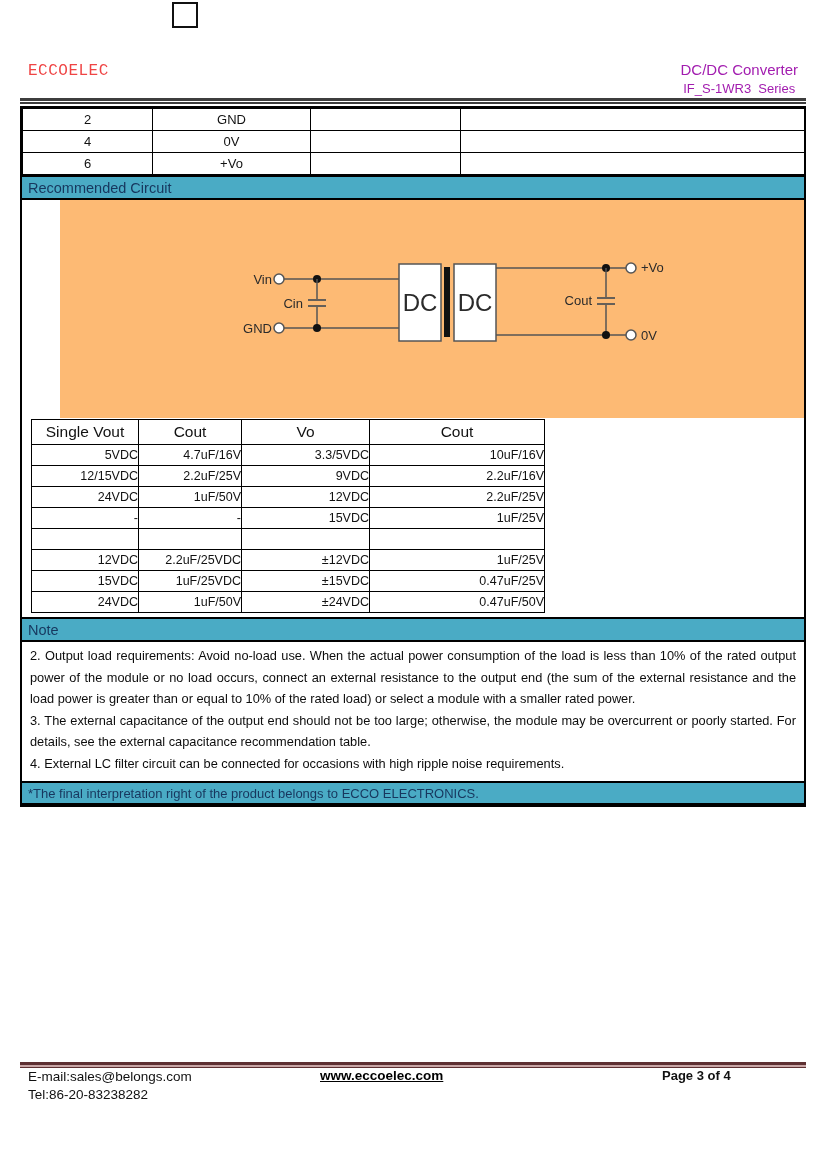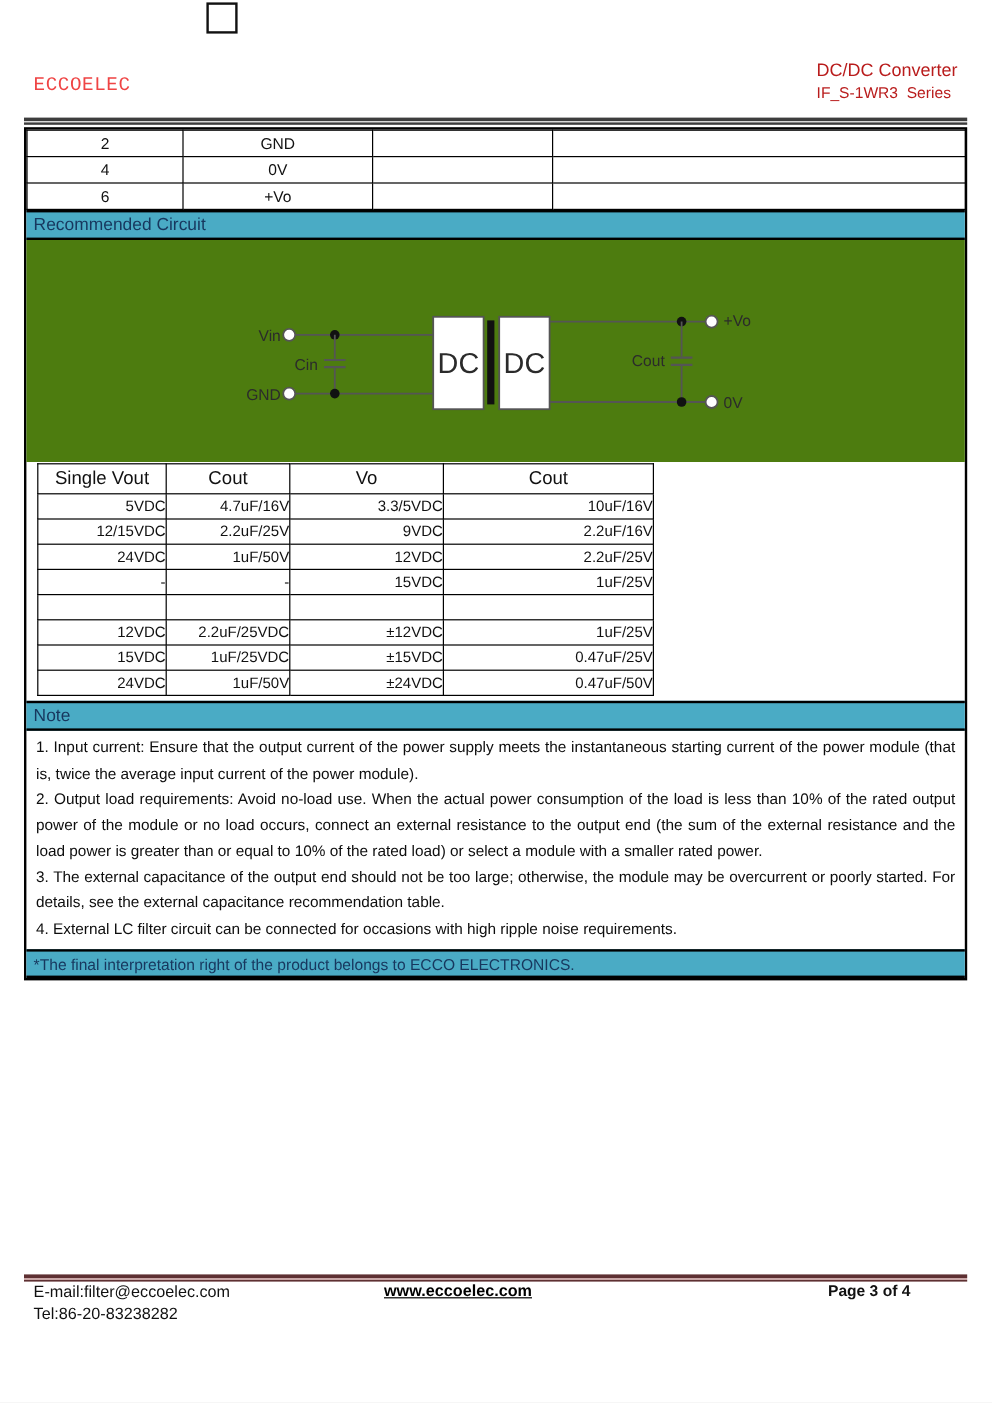--- a/index.html
+++ b/index.html
@@ -15,21 +15,21 @@
     margin:0 auto;overflow:hidden;
   }
   .checkbox-rect{
     position:absolute;left:172px;top:2px;width:22px;height:22px;
     border:2px solid #111;background:#fff;
   }
   .brand{
     position:absolute;left:28px;top:62px;font-size:16px;letter-spacing:0.5px;color:#ef4444;font-family:Liberation Mono, monospace;
   }
   .header-right{
-    position:absolute;right:29px;top:50px;text-align:left;color:#b91c1c;
+    position:absolute;right:29px;top:61px;text-align:center;color:#a21caf;
   }
   .product-title{font-size:15px;}
   .series{font-size:13px;margin-top:3px;white-space:pre;}
   .header-rule{
     position:absolute;left:20px;top:98px;width:786px;height:1px;
     border-top:3px solid #3d3d3d;border-bottom:2px solid #3d3d3d;background:#fff;
   }
   .content-box{
     position:absolute;left:20px;top:106px;width:786px;
     border:2px solid #000;box-sizing:border-box;background:#fff;
@@ -39,21 +39,21 @@
   .pin-table td{
     border:1.5px solid #000;height:21px;text-align:center;
     font-size:13px;padding:0;overflow:hidden;
   }
   .banner{
     background:var(--banner-bg);color:var(--banner-text);
     border-top:2px solid #000;border-bottom:2px solid #000;
     font-size:14.5px;padding:3px 6px 2px 6px;
   }
   .final-banner{font-size:13px;}
-  .circuit-area{position:relative;height:185px;background:#4d7c0f;}
+  .circuit-area{position:relative;height:218px;background:#fdba74;margin-left:38px;}
   .circuit-svg{position:absolute;left:0;top:0;}
   .cap-table{width:513px;margin:1px 0 4px 9px;table-layout:fixed;padding-left:44px;}
   .cap-table th{
     border:1.5px solid #000;height:24px;font-weight:normal;
     font-size:15.5px;text-align:center;padding:0;
   }
   .cap-table td{
     border:1.5px solid #000;height:20px;text-align:right;
     font-size:12.5px;padding:0;overflow:hidden;
   }
@@ -63,21 +63,21 @@
   }
   .footer-rule{
     position:absolute;left:20px;top:1062px;width:786px;height:6px;
     background:linear-gradient(to bottom,var(--rule-dark) 0 3px,var(--rule-light) 3px 5px,var(--rule-dark) 5px 6px);
   }
   .footer-left{position:absolute;left:28px;top:1068px;font-size:13.5px;line-height:18px;}
   .footer-site{
     position:absolute;left:320px;top:1068px;font-size:13.5px;font-weight:bold;
     text-decoration:underline;color:#000;cursor:pointer;
   }
-  .footer-page{position:absolute;left:690px;top:1068px;font-size:13px;font-weight:bold;}
+  .footer-page{position:absolute;left:662px;top:1068px;font-size:13px;font-weight:bold;}
   svg text{font-family:"Liberation Sans","DejaVu Sans",sans-serif;}
 </style>
 </head>
 <body>
 
 <div class="page">
 
   <div class="checkbox-rect"></div>
 
   <div class="brand">ECCOELEC</div>
@@ -222,30 +222,29 @@
             <td>1uF/50V</td>
             <td>±24VDC</td>
             <td>0.47uF/50V</td>
           </tr>
         </tbody>
     </table>
 
     <div class="banner">Note</div>
 
     <div class="notes" id="notes">
-        <p class="note-item">1. Input current: Ensure that the output current of the power supply meets the instantaneous starting current of the power module (that is, twice the average input current of the power module).</p>
         <p class="note-item">2. Output load requirements: Avoid no-load use. When the actual power consumption of the load is less than 10% of the rated output power of the module or no load occurs, connect an external resistance to the output end (the sum of the external resistance and the load power is greater than or equal to 10% of the rated load) or select a module with a smaller rated power.</p>
         <p class="note-item">3. The external capacitance of the output end should not be too large; otherwise, the module may be overcurrent or poorly started. For details, see the external capacitance recommendation table.</p>
         <p class="note-item">4. External LC filter circuit can be connected for occasions with high ripple noise requirements.</p>
       </div>
 
     <div class="banner final-banner">*The final interpretation right of the product belongs to ECCO ELECTRONICS.</div>
   </div>
 
   <div class="footer-rule"></div>
   <div class="footer-left">
-    <div>E-mail:filter@eccoelec.com</div>
+    <div>E-mail:sales@belongs.com</div>
     <div>Tel:86-20-83238282</div>
   </div>
   <div class="footer-site">www.eccoelec.com</div>
   <div class="footer-page">Page 3 of 4</div>
 
 </div>
 
 </body></html>

